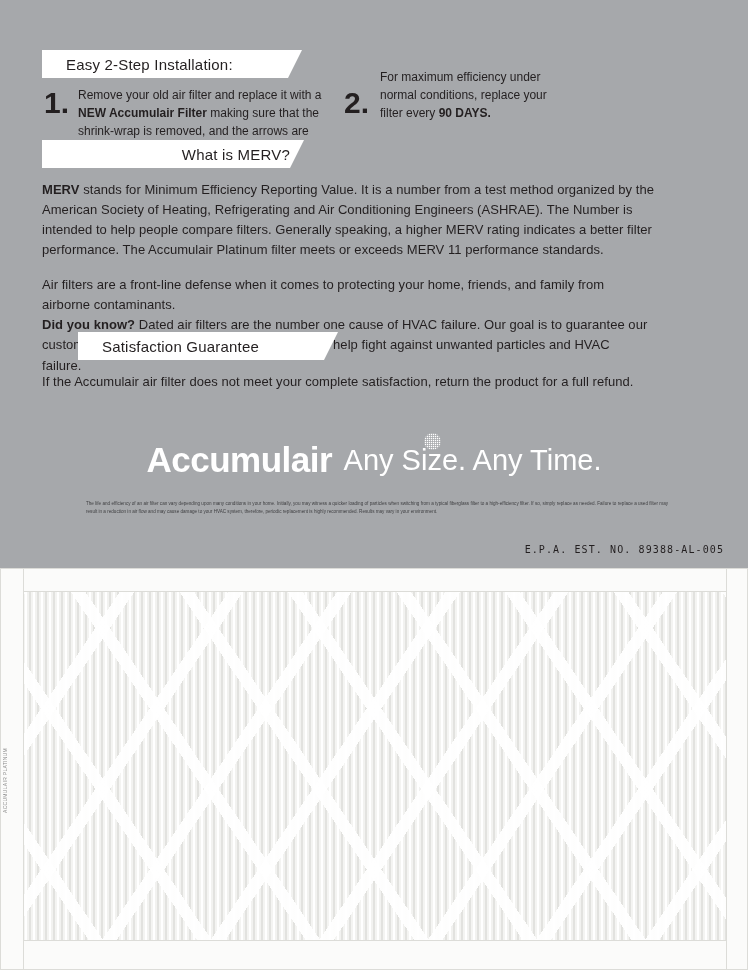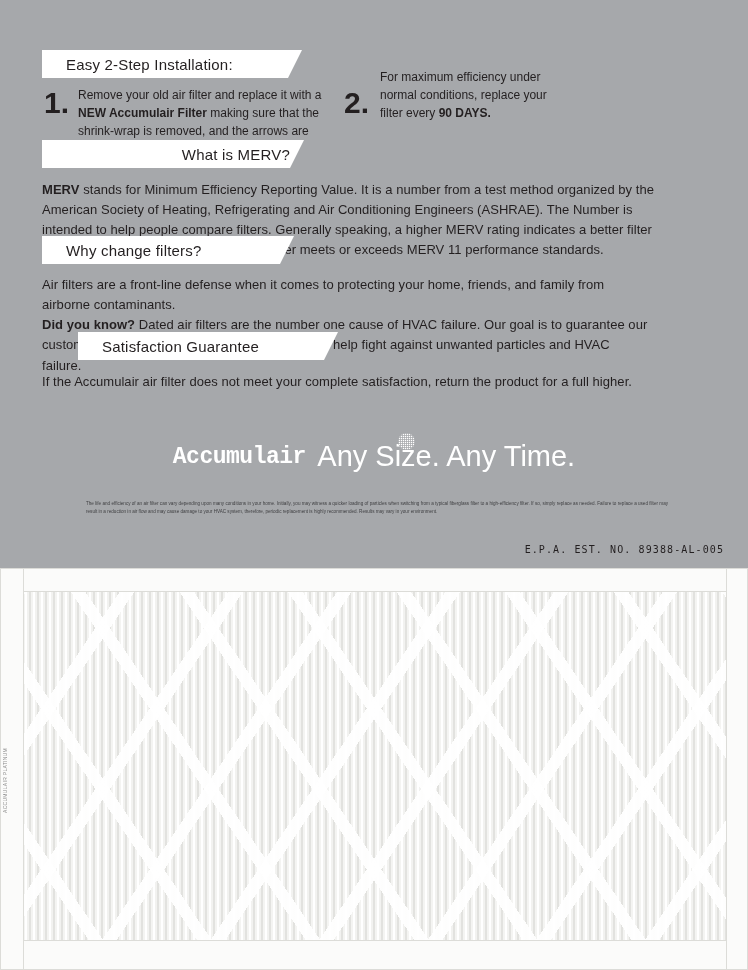--- a/index.html
+++ b/index.html
@@ -95,22 +95,22 @@
     top: 440px;
     width: 748px;
     text-align: center;
   }
   #brand-line {
     display: inline-block;
     position: relative;
     white-space: nowrap;
   }
   #brand-name {
-    font-family: Liberation Mono, monospace;
-    font-size: 23px;
+    font-family: Liberation Sans, sans-serif;
+    font-size: 35px;
     font-weight: bold;
     color: #ffffff;
     letter-spacing: -0.5px;
     vertical-align: middle;
   }
   #brand-tag {
     font-size: 29px;
     color: #ffffff;
     letter-spacing: 0px;
     vertical-align: middle;
@@ -232,31 +232,27 @@
 
     <div class="step-num" style="left:344px; top:88px;">2.</div>
     <div class="step-text" style="left:380px; top:68px; width:170px;">For maximum efficiency under normal conditions, replace your filter every <b>90 DAYS.</b></div>
 
     <div class="banner" style="left:42px; top:140px; width:248px;justify-content:flex-end;">
       <span>What is MERV?</span>
       <span class="flag"></span>
     </div>
     <div class="section-body" style="left:42px; top:180px; width:624px;"><b>MERV</b> stands for Minimum Efficiency Reporting Value. It is a number from a test method organized by the American Society of Heating, Refrigerating and Air Conditioning Engineers (ASHRAE). The Number is intended to help people compare filters. Generally speaking, a higher MERV rating indicates a better filter performance. The Accumulair Platinum filter meets or exceeds MERV 11 performance standards.</div>
 
-    <div class="banner" style="left:42px; top:236px; width:238px;">
-      <span>Why change filters?</span>
-      <span class="flag"></span>
-    </div>
     <div class="section-body" style="left:42px; top:275px; width:608px;">Air filters are a front-line defense when it comes to protecting your home, friends, and family from airborne contaminants.<br><b>Did you know?</b> Dated air filters are the number one cause of HVAC failure. Our goal is to guarantee our customers with an easy, fast, and effective way to help fight against unwanted particles and HVAC failure.</div>
 
     <div class="banner" style="left:42px; top:332px; width:246px;margin-left:36px;">
       <span>Satisfaction Guarantee</span>
       <span class="flag"></span>
     </div>
-    <div class="section-body" style="left:42px; top:372px; width:600px;">If the Accumulair air filter does not meet your complete satisfaction, return the product for a full higher.</div>
+    <div class="section-body" style="left:42px; top:372px; width:600px;">If the Accumulair air filter does not meet your complete satisfaction, return the product for a full refund.</div>
 
     <div id="brand-row">
       <span id="brand-line">
         <span id="brand-name">Accumulair</span>
         <span id="brand-tag">Any Size. Any Time.</span>
         <span id="brand-dot"></span>
       </span>
     </div>
 
     <div id="disclaimer">The life and efficiency of an air filter can vary depending upon many conditions in your home. Initially, you may witness a quicker loading of particles when switching from a typical fiberglass filter to a high-efficiency filter. If so, simply replace as needed. Failure to replace a used filter may result in a reduction in air flow and may cause damage to your HVAC system, therefore, periodic replacement is highly recommended. Results may vary in your environment.</div>

